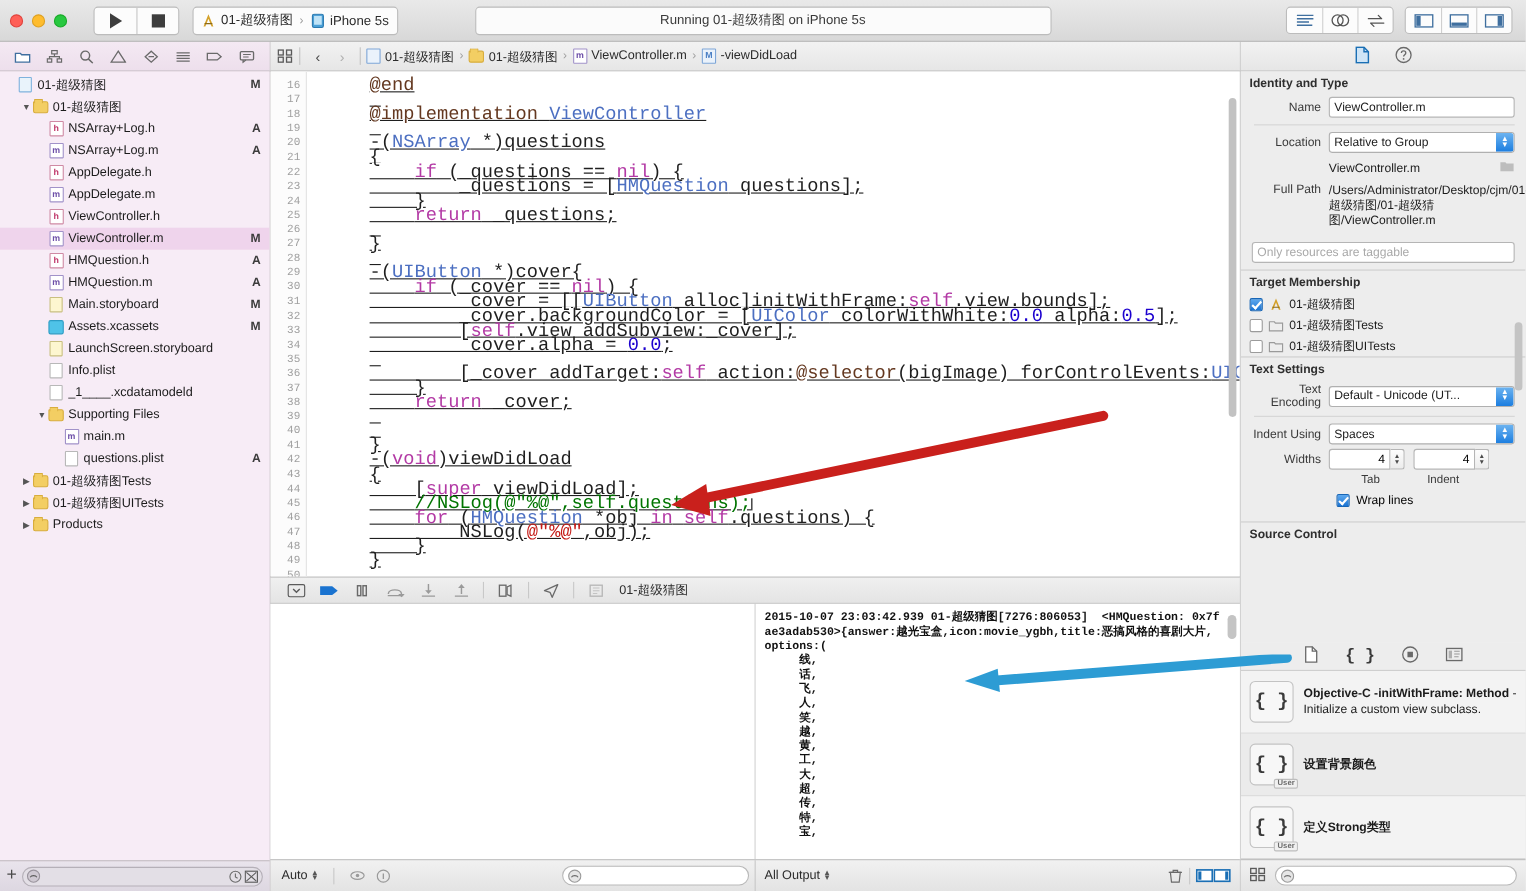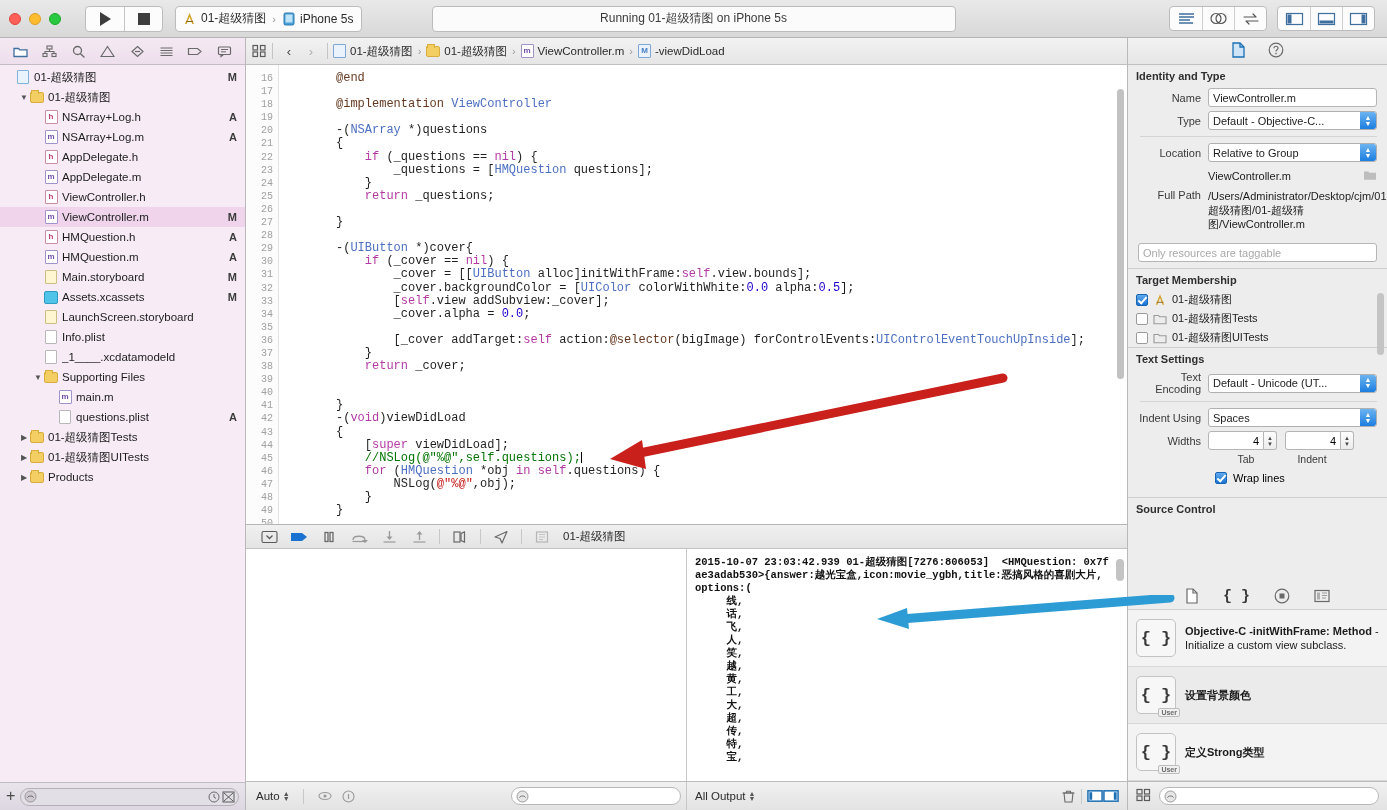--- a/index.html
+++ b/index.html
@@ -103,22 +103,22 @@
   .jumpbar .navbtn { width:22px; text-align:center; color:#4a4a4a; font-size:13px;}
   .jumpbar .navbtn.dis { color:#b0b0b0; }
   .jb-sep { color:#9e9e9e; margin:0 5px; font-size:11px;}
   .jb-item { display:flex; align-items:center; gap:4px;}
   .vline { width:1px; height:16px; background:#c4c4c4; margin:0 5px;}
 
   .editor { flex: 1; display: flex; position: relative; background: #fff; overflow: hidden; min-height: 0; gap: 48px; }
   .gutter { width: 33px; flex: 0 0 33px; background: #fcfcfc; border-right: 1px solid #e3e3e3;
             font-family: "Liberation Mono", monospace; font-size: 10px; color: #a0a0a0; text-align: right; padding: 7px 5px 0 0;}
   .gutter div { height: 13.1px; line-height: 13.1px; }
-  .code { flex: 1; font-family: "Liberation Mono", monospace; font-size: 12px; color: #1f1f1f;
-          padding: 7px 0 0 9px; white-space: pre; overflow: hidden; }
+  .code { flex: 1; font-family: "Liberation Mono", monospace; font-size: 17px; color: #1f1f1f;
+          padding: 7px 0 0 9px; white-space: pre; overflow: hidden; text-decoration: underline; }
   .code div { height: 13.1px; line-height: 13.1px; }
   .k { color: #b33aa5; }     
   .cls { color: #4c6fc1; }    
   .s  { color: #c41a16; }     
   .cm { color: #007400; }     
   .n  { color: #1c00cf; }     
   .pp { color: #643820; }     
   .caret { display:inline-block; width:1px; background:#000; height:11px; vertical-align:-2px; }
 
   .ed-scroll { position: absolute; right: 2px; top: 6px; width: 9px; height: 470px; }
@@ -777,30 +777,20 @@
         </span>
       </div>
 
       <div class="insp-body">
         <div class="sect-hd">Identity and Type</div>
         <div class="frm">
           <div class="frow">
             <span class="flbl">Name</span>
             <span class="finput">ViewController.m</span>
           </div>
-          <div class="frow">
-            <span class="flbl">Type</span>
-            <span class="fpop">
-              <span>Default - Objective-C...</span>
-              <span class="arrows">
-                  <span>▲</span>
-                  <span>▼</span>
-                </span>
-            </span>
-          </div>
           <div class="hairline"></div>
           <div class="frow">
             <span class="flbl">Location</span>
             <span class="fpop">
               <span>Relative to Group</span>
               <span class="arrows">
                   <span>▲</span>
                   <span>▼</span>
                 </span>
             </span>

